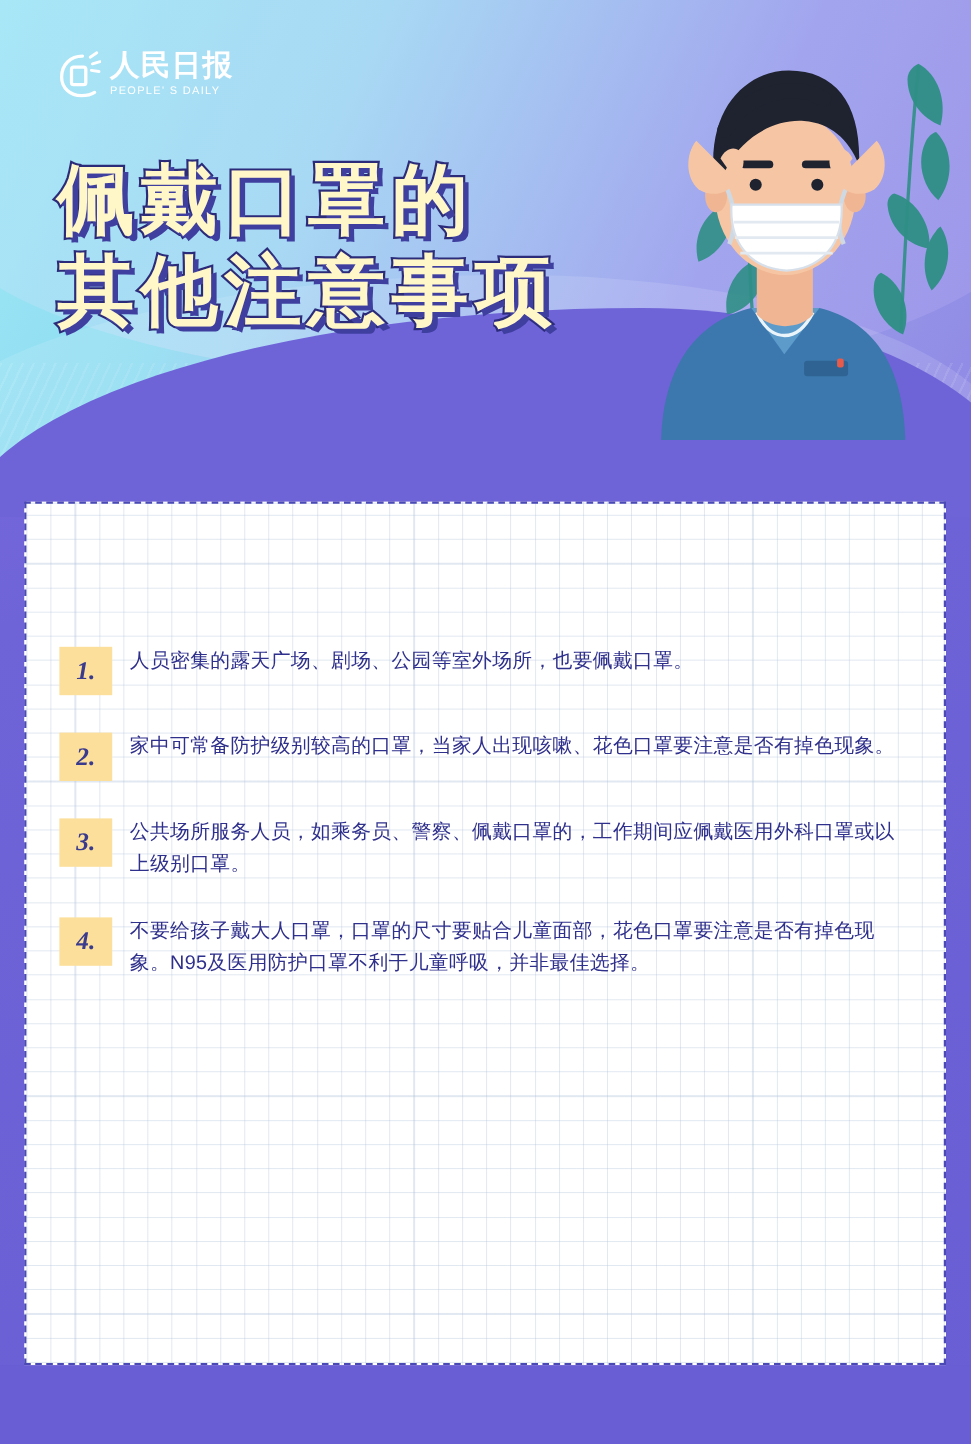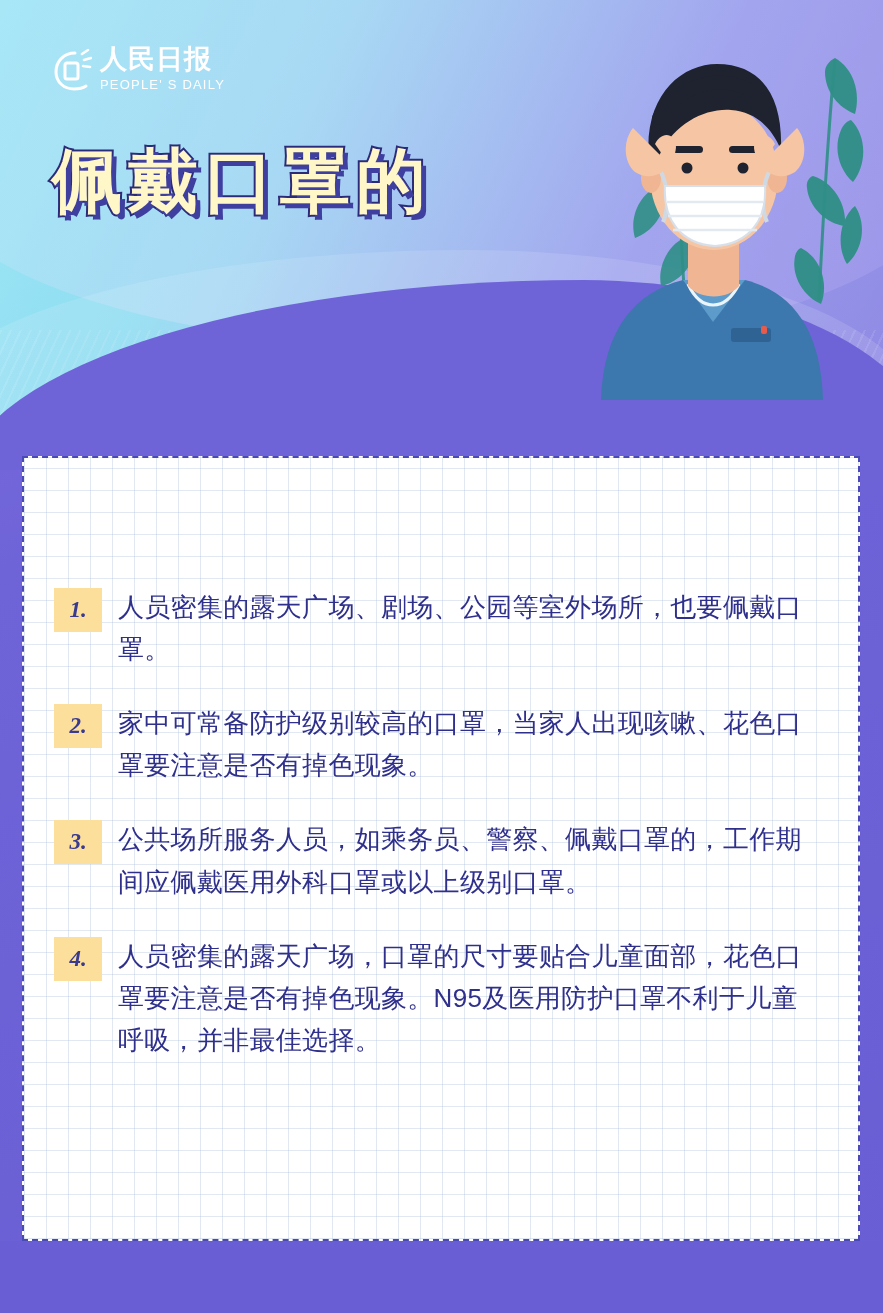--- a/index.html
+++ b/index.html
@@ -62,36 +62,36 @@
     position: absolute;
     left: 0; top: 330px;
     width: 883px; height: 140px;
     background: repeating-linear-gradient(115deg, rgba(255,255,255,0.10) 0px, rgba(255,255,255,0.10) 2px, rgba(255,255,255,0) 2px, rgba(255,255,255,0) 9px);
   }
   
   .logo {
     position: absolute;
     left: 52px; top: 46px;
     display: flex;
-    align-items: flex-end;
+    align-items: flex-start;
     gap: 8px;
     z-index: 8;
   }
   .logo-mark { width: 40px; height: 44px; }
   .logo-text-wrap { display: flex; flex-direction: column; align-items: flex-start; }
   .logo-cn {
     font-size: 27px;
     font-weight: bold;
     color: #ffffff;
     letter-spacing: 1px;
     line-height: 1;
     font-family: "Liberation Sans", "DejaVu Sans", sans-serif;
   }
   .logo-en {
-    font-size: 13px;
+    font-size: 10px;
     color: #ffffff;
     letter-spacing: 1.2px;
     margin-top: 4px;
     font-family: "Liberation Sans", sans-serif;
   }
   
   .title-block {
     position: absolute;
     left: 52px; top: 140px;
     z-index: 9;
@@ -147,21 +147,21 @@
     font-weight: bold;
     display: flex;
     align-items: center;
     justify-content: center;
     font-family: "Liberation Serif", serif;
     font-style: italic;
     margin-top: 2px;
   }
   .txt {
     margin-left: 16px;
-    font-size: 26px;
+    font-size: 18px;
     line-height: 1.62;
     color: #2f2f8c;
     font-family: "Liberation Sans", "DejaVu Sans", sans-serif;
     letter-spacing: 0.3px;
   }
   .bottom-strip {
     position: absolute;
     left: 0; bottom: 0;
     width: 883px; height: 72px;
     background: #6a5ed4;
@@ -244,20 +244,21 @@
         <path d="M30 6 L 36 2 M32 12 L 39 10 M31 18 L 38 19" stroke="#ffffff" stroke-width="2.6" stroke-linecap="round"></path>
       </svg>
       <div class="logo-text-wrap">
         <div class="logo-cn">人民日报</div>
         <div class="logo-en">PEOPLE' S DAILY</div>
       </div>
     </div>
 
     <div class="title-block">
       <div class="title-line">佩戴口罩的</div>
+      <div class="title-line">其他注意事项</div>
     </div>
   </div>
 
   <div class="card">
 
     <div class="item">
       <div class="num">1.</div>
       <div class="txt">人员密集的露天广场、剧场、公园等室外场所，也要佩戴口罩。</div>
     </div>
 
@@ -266,19 +267,19 @@
       <div class="txt">家中可常备防护级别较高的口罩，当家人出现咳嗽、花色口罩要注意是否有掉色现象。</div>
     </div>
 
     <div class="item">
       <div class="num">3.</div>
       <div class="txt">公共场所服务人员，如乘务员、警察、佩戴口罩的，工作期间应佩戴医用外科口罩或以上级别口罩。</div>
     </div>
 
     <div class="item">
       <div class="num">4.</div>
-      <div class="txt">人员密集的露天广场，口罩的尺寸要贴合儿童面部，花色口罩要注意是否有掉色现象。N95及医用防护口罩不利于儿童呼吸，并非最佳选择。</div>
+      <div class="txt">不要给孩子戴大人口罩，口罩的尺寸要贴合儿童面部，花色口罩要注意是否有掉色现象。N95及医用防护口罩不利于儿童呼吸，并非最佳选择。</div>
     </div>
 
   </div>
 
   <div class="bottom-strip"></div>
 </div>
 
 </body></html>

